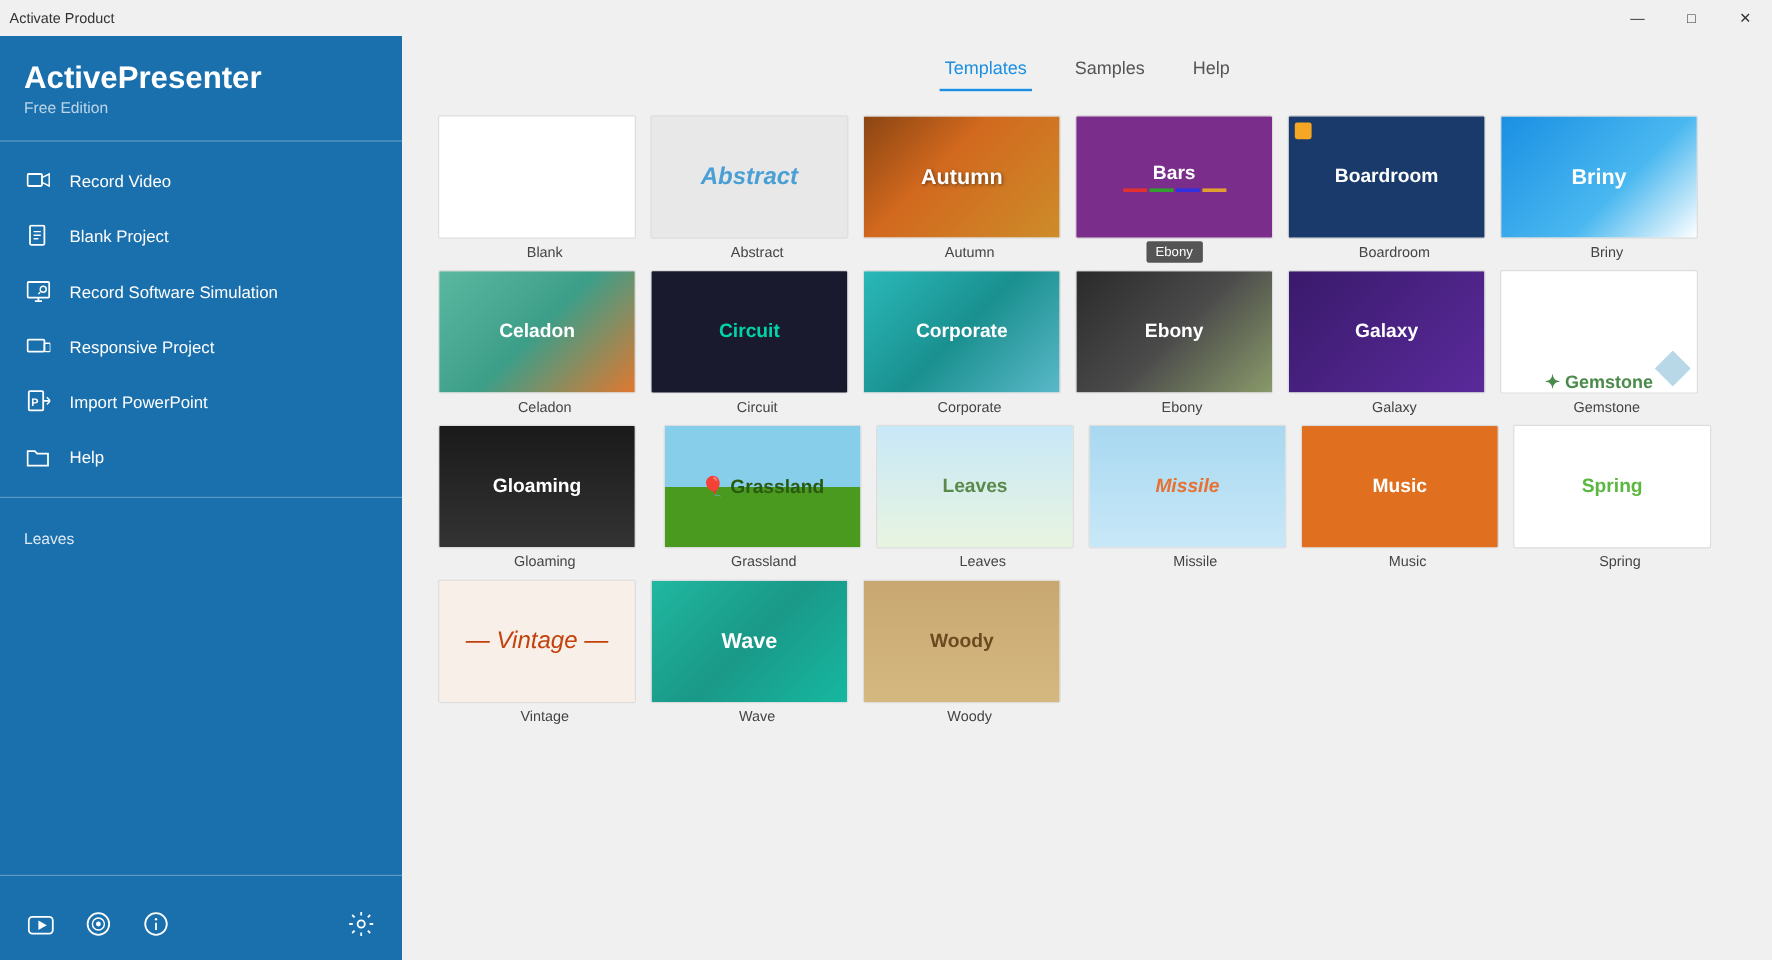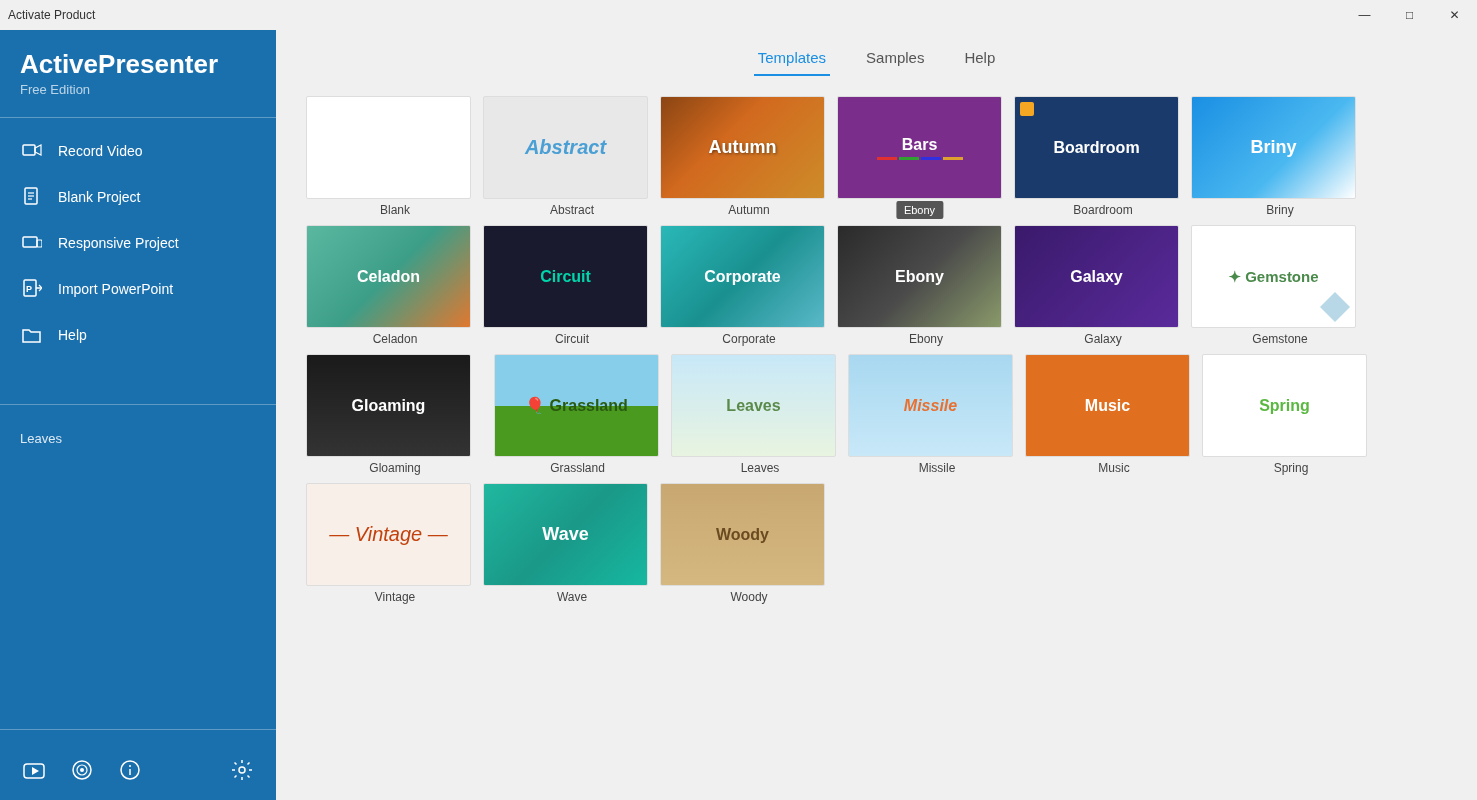--- a/index.html
+++ b/index.html
@@ -26,21 +26,21 @@
 
     
     .main-layout {
       flex: 1;
       display: flex;
       overflow: hidden;
     }
 
     
     .sidebar {
-      width: 276px;
+      width: 335px;
       background: #1a6fad;
       color: white;
       display: flex;
       flex-direction: column;
       flex-shrink: 0;
     }
     .sidebar-header {
       padding: 20px 20px 10px 20px;
     }
     .app-title {
@@ -176,21 +176,21 @@
     .thumb-celadon { background: linear-gradient(135deg, #5ab8a0 0%, #3d9e88 50%, #e07830 100%); display: flex; align-items: center; justify-content: center; }
     .thumb-celadon-text { color: white; font-size: 16px; font-weight: bold; }
     .thumb-circuit { background: #1a1a2e; display: flex; align-items: center; justify-content: center; }
     .thumb-circuit-text { color: #00d4aa; font-size: 16px; font-weight: bold; }
     .thumb-corporate { background: linear-gradient(135deg, #2ab8b8 0%, #1a9090 50%, #5ab8c8 100%); display: flex; align-items: center; justify-content: center; }
     .thumb-corporate-text { color: white; font-size: 16px; font-weight: bold; }
     .thumb-ebony { background: linear-gradient(135deg, #2a2a2a 0%, #4a4a4a 50%, #8a9a6a 100%); display: flex; align-items: center; justify-content: center; }
     .thumb-ebony-text { color: white; font-size: 16px; font-weight: bold; }
     .thumb-galaxy { background: linear-gradient(135deg, #3a1a6b 0%, #5a2a9b 100%); display: flex; align-items: center; justify-content: center; }
     .thumb-galaxy-text { color: white; font-size: 16px; font-weight: bold; }
-    .thumb-gemstone { background: white; display: flex; align-items: center; justify-content: center; position: relative; }
+    .thumb-gemstone { background: white; display: flex; align-items: flex-end; justify-content: center; position: relative; }
     .thumb-gemstone-text { color: #4a8a4a; font-size: 15px; font-weight: bold; }
     .thumb-gemstone-shape { position: absolute; bottom: 5px; right: 5px; width: 30px; height: 30px; background: #b8d8e8; clip-path: polygon(50% 0%, 100% 50%, 50% 100%, 0% 50%); }
     .thumb-gloaming { background: linear-gradient(180deg, #1a1a1a 0%, #333 100%); display: flex; align-items: center; justify-content: center; }
     .thumb-gloaming-text { color: white; font-size: 16px; font-weight: bold; }
     .thumb-grassland { background: linear-gradient(180deg, #87ceeb 0%, #87ceeb 50%, #4a9a20 50%, #4a9a20 100%); display: flex; align-items: center; justify-content: center; margin-left: 11px; }
     .thumb-grassland-text { color: #2a5a10; font-size: 16px; font-weight: bold; }
     .thumb-leaves { background: linear-gradient(180deg, #c8e8f8 0%, #e8f4e0 100%); display: flex; align-items: center; justify-content: center; }
     .thumb-leaves-text { color: #5a8a4a; font-size: 16px; font-weight: bold; }
     .thumb-missile { background: linear-gradient(180deg, #a8d8f0 0%, #c8e8f8 100%); display: flex; align-items: center; justify-content: center; }
     .thumb-missile-text { color: #e87030; font-size: 16px; font-weight: bold; font-style: italic; }
@@ -261,20 +261,32 @@
             <line x1="6" y1="6" x2="12" y2="6" stroke="white" stroke-width="1.2"></line>
             <line x1="6" y1="9" x2="12" y2="9" stroke="white" stroke-width="1.2"></line>
             <line x1="6" y1="12" x2="10" y2="12" stroke="white" stroke-width="1.2"></line>
           </svg>
         </div>
         <span>Blank Project</span>
       </div>
       <div class="sidebar-item">
         <div class="sidebar-icon">
           <svg width="20" height="20" viewBox="0 0 20 20" fill="none">
+            <rect x="1" y="2" width="18" height="13" rx="1" stroke="white" stroke-width="1.5" fill="none"></rect>
+            <line x1="7" y1="18" x2="13" y2="18" stroke="white" stroke-width="1.5"></line>
+            <line x1="10" y1="15" x2="10" y2="18" stroke="white" stroke-width="1.5"></line>
+            <circle cx="14" cy="8" r="2.5" stroke="white" stroke-width="1.2" fill="none"></circle>
+            <line x1="11.5" y1="10.5" x2="10" y2="12" stroke="white" stroke-width="1.2"></line>
+          </svg>
+        </div>
+        <span>Record Software Simulation</span>
+      </div>
+      <div class="sidebar-item">
+        <div class="sidebar-icon">
+          <svg width="20" height="20" viewBox="0 0 20 20" fill="none">
             <rect x="1" y="4" width="14" height="10" rx="1" stroke="white" stroke-width="1.5" fill="none"></rect>
             <rect x="15" y="7" width="5" height="7" rx="1" stroke="white" stroke-width="1.2" fill="none"></rect>
           </svg>
         </div>
         <span>Responsive Project</span>
       </div>
       <div class="sidebar-item">
         <div class="sidebar-icon">
           <svg width="20" height="20" viewBox="0 0 20 20" fill="none">
             <rect x="2" y="1" width="12" height="16" rx="1" stroke="white" stroke-width="1.5" fill="none"></rect>

